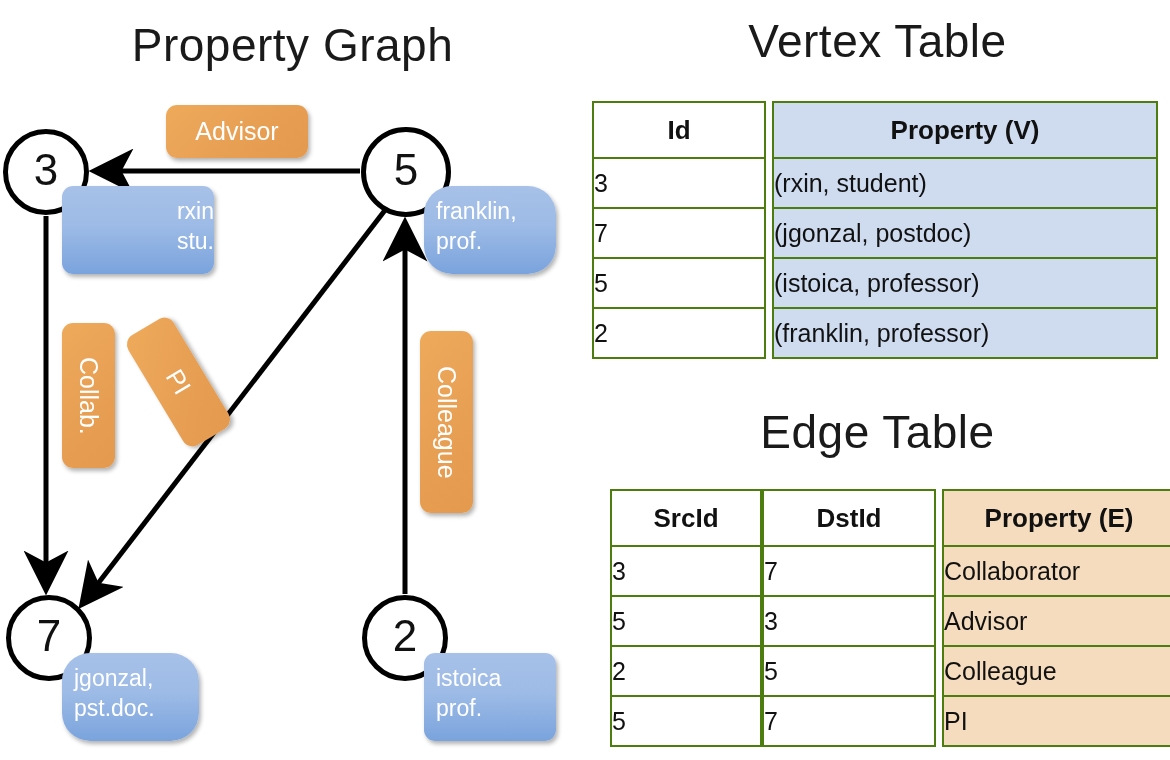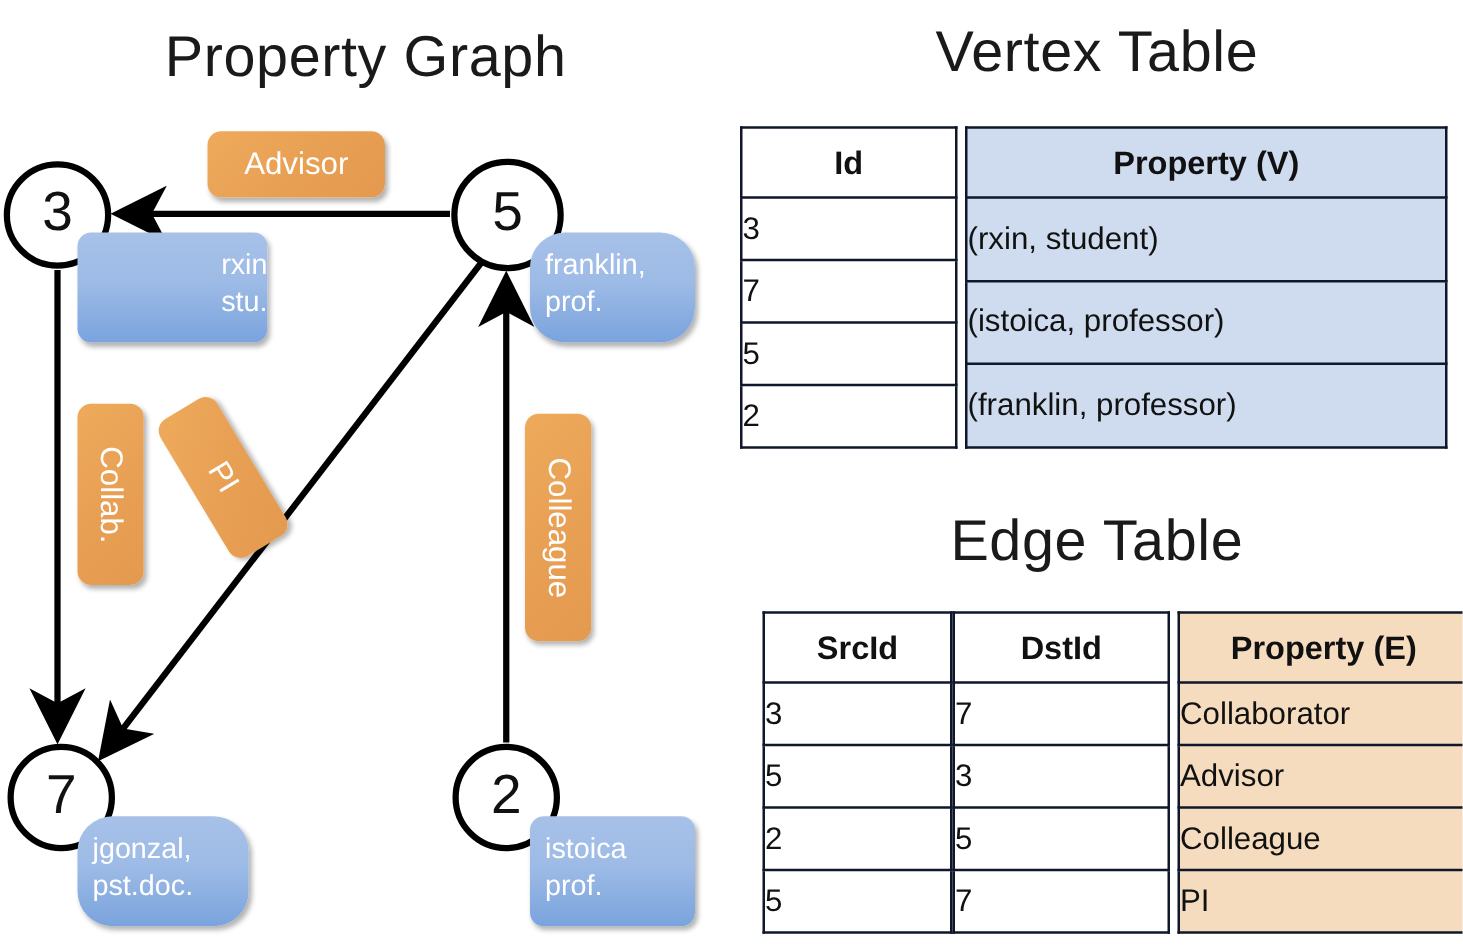--- a/index.html
+++ b/index.html
@@ -131,21 +131,21 @@
     align-items: stretch;
   }
   table.gtbl {
     border-collapse: collapse;
     table-layout: fixed;
     font-size: 25px;
     font-weight: 300;
     color: #111;
   }
   table.gtbl td, table.gtbl th {
-    border: 2px solid #0f172a;
+    border: 2px solid #4d7c0f;
     font-weight: 300;
     padding: 0;
     height: 48px;
     white-space: nowrap;
   }
   table.gtbl th {
     font-weight: 700;
     font-size: 26px;
     height: 54px;
   }
@@ -260,20 +260,23 @@
     <thead>
       <tr>
         <th>Property (V)</th>
       </tr>
     </thead>
     <tbody>
       <tr>
         <td>(rxin, student)</td>
       </tr>
       <tr>
+        <td>(jgonzal, postdoc)</td>
+      </tr>
+      <tr>
         <td>(istoica, professor)</td>
       </tr>
       <tr>
         <td>(franklin, professor)</td>
       </tr>
     </tbody>
   </table>
 </div>
 
 <div class="tbl-wrap" id="edge-table-wrap">

